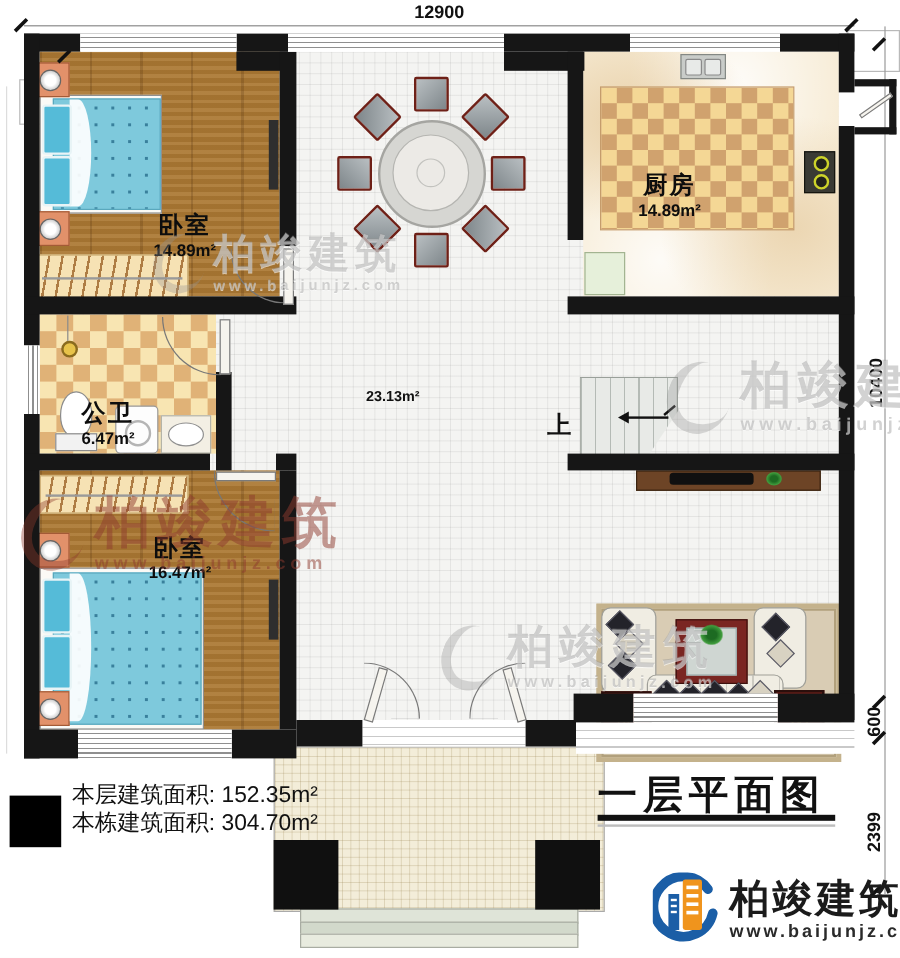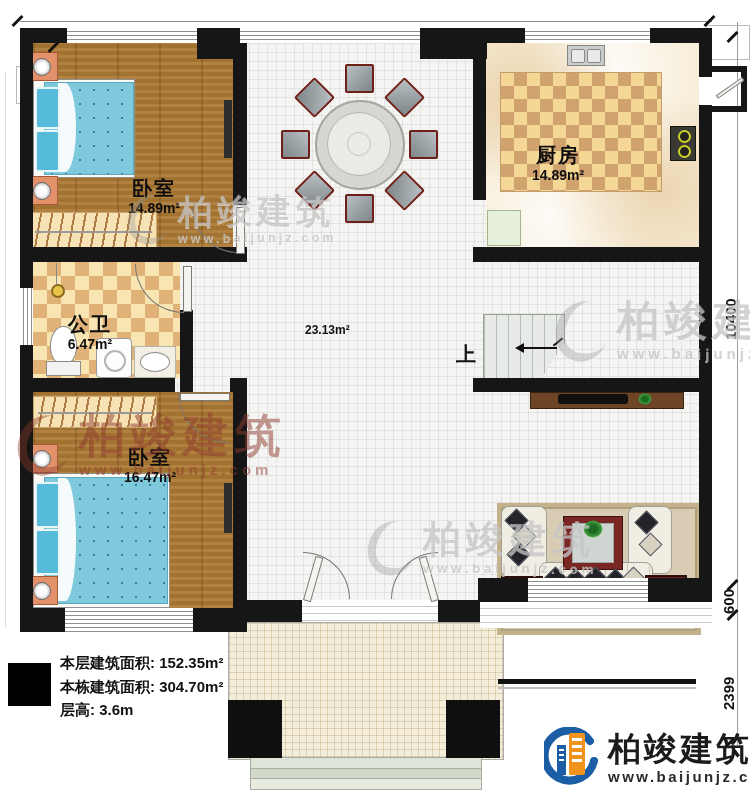--- a/index.html
+++ b/index.html
@@ -103,41 +103,42 @@
   .dim-label.vert{writing-mode:vertical-rl;transform:rotate(180deg);}
   
   .wm{position:absolute;display:flex;align-items:center;gap:8px;z-index:50;pointer-events:none;}
   .wm .glyph{display:block;width:44px;height:52px;border-left:9px solid currentColor;border-bottom:9px solid currentColor;
     border-radius:50%;transform:rotate(18deg);opacity:.8;}
   .wm .cn{font-size:42px;font-weight:bold;letter-spacing:6px;line-height:1;}
   .wm .url{font-size:15px;font-weight:bold;letter-spacing:4px;margin-top:3px;}
   .wm.gray{color:rgba(148,148,148,.42);text-shadow:0 1px 0 rgba(255,255,255,.6);}
   .wm.red{color:rgba(141,58,45,.5);}
   
-  .stats{position:absolute;left:60px;top:651px;font-size:15px;font-weight:bold;line-height:23.5px;z-index:60;white-space:nowrap;}
+  .stats{position:absolute;left:60px;top:651px;font-size:19px;font-weight:normal;line-height:23.5px;z-index:60;white-space:nowrap;}
   .legend-square{position:absolute;left:8px;top:663px;width:43px;height:43px;background:#000;z-index:60;}
   .titleblock{position:absolute;left:498px;top:640px;z-index:60;display:flex;align-items:baseline;gap:14px;}
   .titleblock .t{font-size:33px;font-weight:bold;letter-spacing:5px;}
   .titleblock .s{font-size:29px;font-weight:600;}
   .title-rule1{position:absolute;left:498px;top:679px;width:198px;height:5px;background:#111;z-index:60;}
   .title-rule2{position:absolute;left:498px;top:687px;width:198px;height:2px;background:#bdbdbd;z-index:60;}
   .logo{position:absolute;left:544px;top:727px;display:flex;align-items:center;gap:8px;z-index:60;}
   .logo .txt .cn{font-size:33px;font-weight:bold;letter-spacing:3px;color:#1b1b1b;line-height:1;}
   .logo .txt .url{font-size:15px;font-weight:bold;letter-spacing:2.5px;color:#2a2a2a;margin-top:3px;}
   .thin-ext{position:absolute;background:#ddd;z-index:0;}
 </style>
 </head>
 <body>
 
 <div id="canvas">
 
   <div class="thin-ext" style="left:5px;top:72px;width:1px;height:556px"></div>
   <div class="outline-box" style="left:16px;top:66px;width:96px;height:36px"></div>
   <div class="outline-box" style="left:706px;top:25px;width:42px;height:33px"></div>
 
+  <div class="dim-label" style="left:20px;top:2px;width:692px;text-align:center">12900</div>
   <div class="dim-line-h" style="left:20px;top:21px;width:692px"></div>
   <div class="tick" style="left:16px;top:14px"></div>
   <div class="tick" style="left:708px;top:14px"></div>
   <div class="tick" style="left:52px;top:40px"></div>
 
   <div class="dim-line-v" style="left:737px;top:22px;height:723px"></div>
   <div class="tick" style="left:731px;top:30px"></div>
   <div class="tick" style="left:731px;top:578px"></div>
   <div class="tick" style="left:731px;top:608px"></div>
   <div class="tick" style="left:728px;top:736px"></div>
@@ -297,21 +298,21 @@
   <div class="step" style="left:250px;top:778px;width:230px;height:10px;background:#e8ebdf"></div>
 
   <div class="room-label" style="left:114px;top:177px;width:80px">
     <span class="nm">卧室</span>
     <span class="ar">14.89m²</span>
   </div>
   <div class="room-label" style="left:518px;top:144px;width:80px">
     <span class="nm">厨房</span>
     <span class="ar">14.89m²</span>
   </div>
-  <div class="room-label" style="left:50px;top:313px;width:80px">
+  <div class="room-label" style="left:50px;top:334px;width:80px">
     <span class="nm">公卫</span>
     <span class="ar">6.47m²</span>
   </div>
   <div class="room-label" style="left:110px;top:446px;width:80px">
     <span class="nm">卧室</span>
     <span class="ar">16.47m²</span>
   </div>
   <div class="area-only" style="left:305px;top:323px">23.13m²</div>
 
   <div class="wm gray" style="left:128px;top:194px;transform:scale(.82);transform-origin:top left">
@@ -340,24 +341,24 @@
     <div>
       <div class="cn">柏竣建筑</div>
       <div class="url">www.baijunjz.com</div>
     </div>
   </div>
 
   <div class="legend-square"></div>
   <div class="stats">
     <div><span>本层建筑面积:</span> <span>152.35m²</span></div>
     <div><span>本栋建筑面积:</span> <span>304.70m²</span></div>
-    <div><span>层高:</span> <span>3.6m</span></div>
   </div>
 
   <div class="titleblock">
+    <span class="t">一层平面图</span>
   </div>
   <div class="title-rule1"></div>
   <div class="title-rule2"></div>
 
   <div class="logo">
     <svg width="56" height="62" viewBox="0 0 56 62">
       <path d="M46 14 A25 25 0 1 0 50 34" fill="none" stroke="#1b5ea6" stroke-width="8" stroke-linecap="round"></path>
       <rect x="25" y="6" width="16" height="42" rx="2" fill="#f0941d"></rect>
       <rect x="28" y="11" width="10" height="3" fill="#fff"></rect>
       <rect x="28" y="18" width="10" height="3" fill="#fff"></rect>

